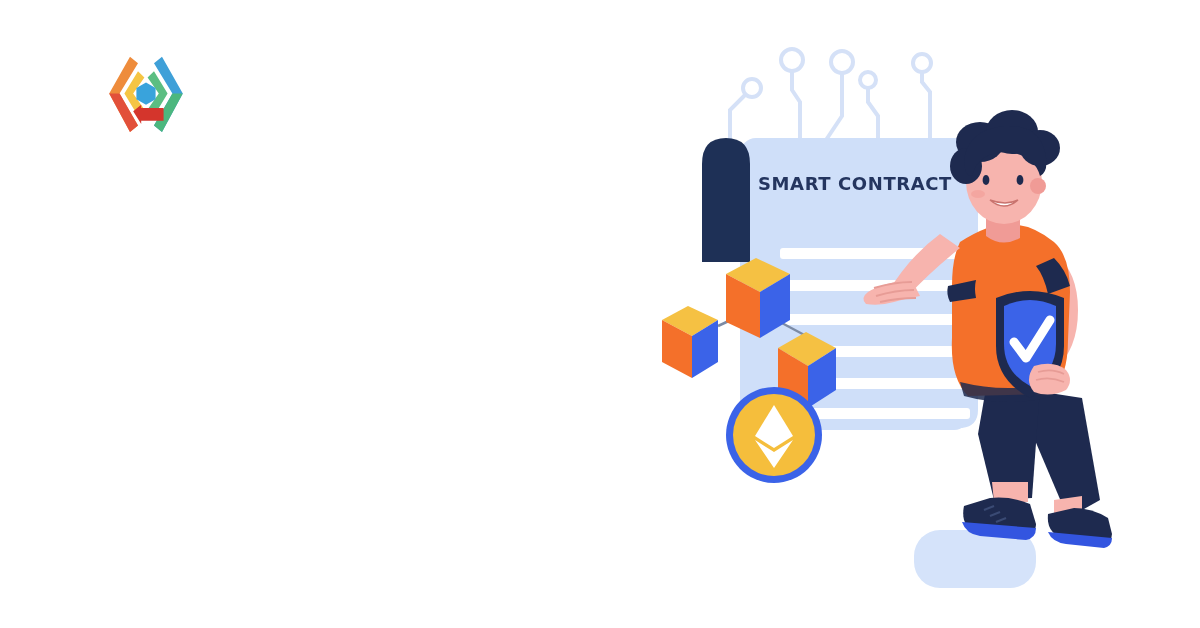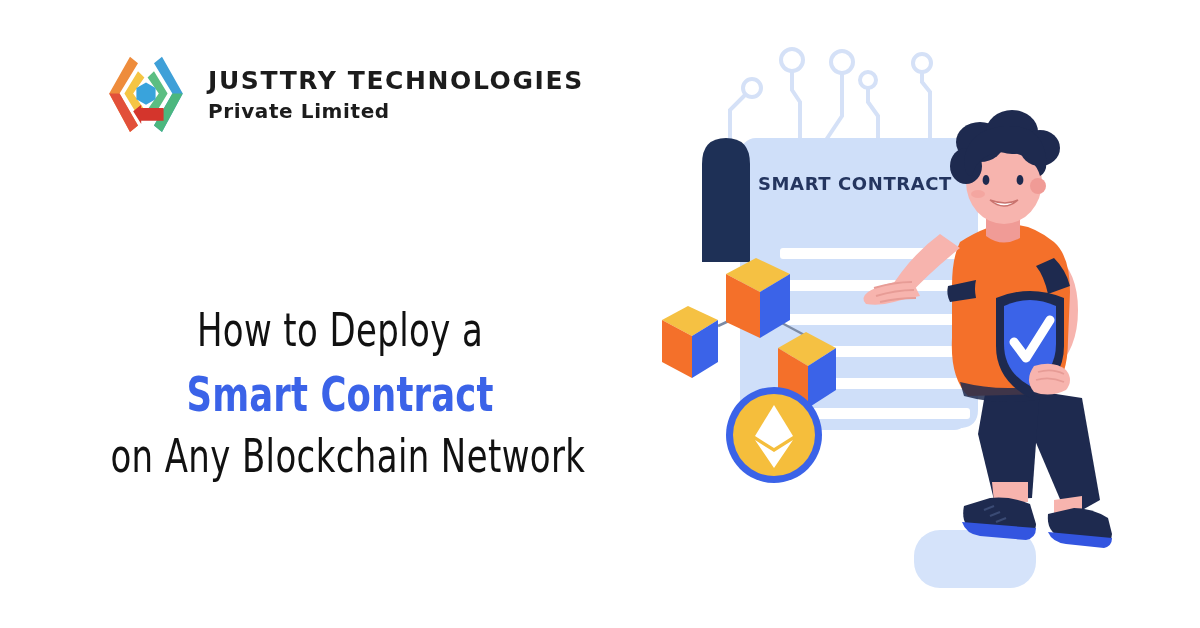--- a/index.html
+++ b/index.html
@@ -101,31 +101,22 @@
         <path d="M50 24 L33 52 L50 80 L58 72 L44 52 L58 32 Z" fill="#F5C544"></path>
 
         <path d="M70 24 L87 52 L70 80 L62 72 L76 52 L62 32 Z" fill="#5BBE82"></path>
 
         <path d="M44 74 L54 66 L54 70 L82 70 L82 86 L54 86 L54 90 Z" fill="#D4352C"></path>
 
         <polygon points="60,38 72,45 72,59 60,66 48,59 48,45" fill="#39A3DC"></polygon>
       </svg>
     </div>
 
-    <div class="brand-text">
-      <div class="brand-name">JUSTTRY TECHNOLOGIES</div>
-      <div class="brand-sub">Private Limited</div>
-    </div>
   </div>
 
-  <div class="headline">
-    <div class="hl-line">How to Deploy a</div>
-    <div class="hl-line accent">Smart Contract</div>
-    <div class="hl-line">on Any Blockchain Network</div>
-  </div>
 
   <div class="illustration">
     <svg viewBox="0 0 560 580" xmlns="http://www.w3.org/2000/svg">
 
       <g fill="none" stroke="#D5E1F7" stroke-width="4">
         <path d="M100 110 L100 80 L118 62"></path>
         <circle cx="122" cy="58" r="9" fill="#ffffff" stroke="#D5E1F7" stroke-width="4"></circle>
         <path d="M170 110 L170 72 L162 60 L162 40"></path>
         <circle cx="162" cy="30" r="11" fill="#ffffff" stroke="#D5E1F7" stroke-width="4"></circle>
         <path d="M196 110 L212 86 L212 42"></path>

